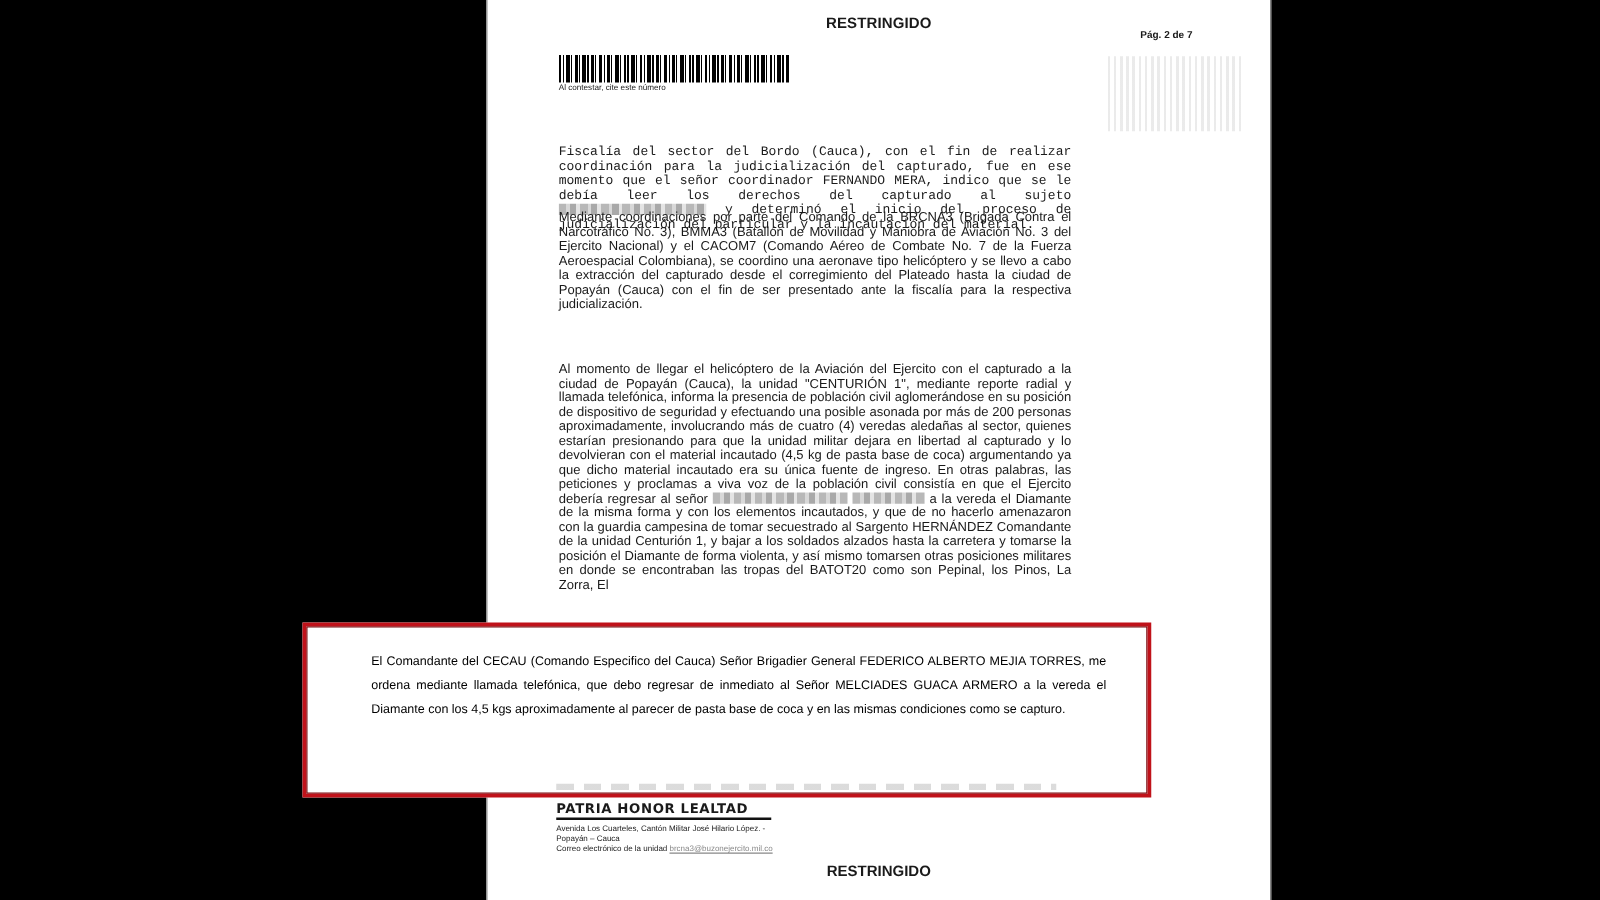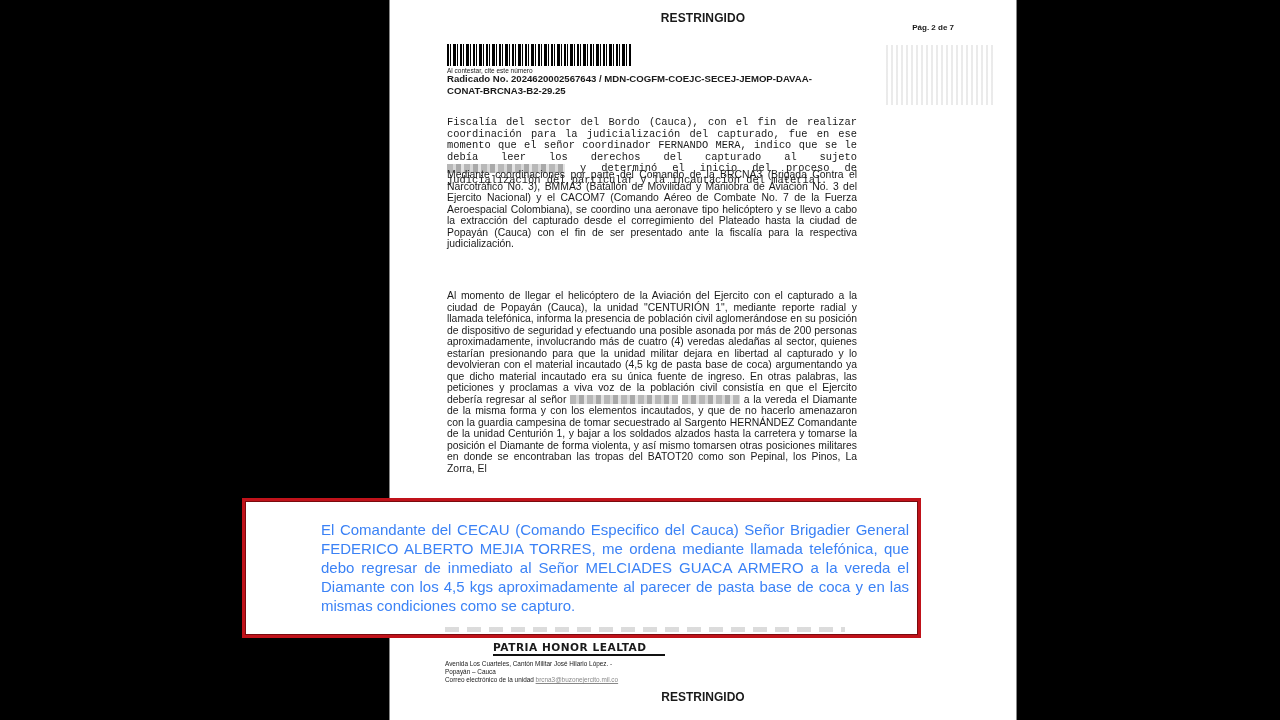--- a/index.html
+++ b/index.html
@@ -46,59 +46,58 @@
   .p3 { top: 290px; }
   .blur {
     display: inline-block; height: 9px; vertical-align: middle;
     background: repeating-linear-gradient(90deg, #b8b8b8 0 6px, #d8d8d8 6px 9px, #a9a9a9 9px 14px, #e4e4e4 14px 17px);
     filter: blur(0.6px);
   }
   .footer-motto {
     position: absolute; left: 55px; top: 641px; width: 172px;
     font-family: "DejaVu Sans", sans-serif;
     font-weight: bold; font-size: 10.6px; letter-spacing: 0.5px;
-    border-bottom: 2px solid #111; padding-bottom: 1px; margin-left: 48px;
+    border-bottom: 2px solid #111; padding-bottom: 1px;
   }
   .footer-addr {
     position: absolute; left: 55px; top: 660px; font-size: 6.4px; line-height: 8px;
   }
   .footer-addr .email { color: #888; text-decoration: underline; }
   .ftr-restr {
     position: absolute; left: 0; right: 0; top: 690px; text-align: center;
     font-weight: bold; font-size: 12px;
   }
 
   .callout {
     position: absolute; left: 242px; top: 498px; width: 679px; height: 140px;
     background: #fff; border: 3px solid #c0121a;
     box-shadow: 0 0 0 1px #7a0a0e inset;
   }
   .callout-text {
-    position: absolute; left: 76px; top: 19px; width: 588px;
-    font-size: 15px; line-height: 19px; text-align: justify;
-    color: #3b82f6;
+    position: absolute; left: 52px; top: 19px; width: 588px;
+    font-size: 10px; line-height: 19px; text-align: justify;
+    color: #000000;
   }
   .callout-stub {
     position: absolute; left: 200px; top: 126px; width: 400px; height: 5px;
     background: repeating-linear-gradient(90deg, #c4c4c4 0 14px, transparent 14px 22px);
     opacity: 0.6;
   }
 </style>
 </head>
 <body>
 
 <div class="page">
   <div class="ghost"></div>
 
   <div class="hdr-restr">RESTRINGIDO</div>
   <div class="pageno">Pág. 2 de 7</div>
 
   <div class="barcode"></div>
   <div class="barcode-caption">Al contestar, cite este número</div>
-  <div class="radicado">Radicado No. 2024620002567643 / MDN-COGFM-COEJC-SECEJ-JEMOP-DAVAA-CONAT-BRCNA3-B2-29.25</div>
 
   <div class="body-text p1">
     <span>Fiscalía del sector del Bordo (Cauca), con el fin de realizar coordinación para la judicialización del capturado, fue en ese momento que el señor coordinador FERNANDO MERA, indico que se le debía leer los derechos del capturado al sujeto </span><span class="blur" style="width:118px"></span><span> y determinó el inicio del proceso de judicialización del particular y la incautación del material.</span>
   </div>
 
   <div class="body-text p2">Mediante coordinaciones por parte del Comando de la BRCNA3 (Brigada Contra el Narcotráfico No. 3), BMMA3 (Batallón de Movilidad y Maniobra de Aviación No. 3 del Ejercito Nacional) y el CACOM7 (Comando Aéreo de Combate No. 7 de la Fuerza Aeroespacial Colombiana), se coordino una aeronave tipo helicóptero y se llevo a cabo la extracción del capturado desde el corregimiento del Plateado hasta la ciudad de Popayán (Cauca) con el fin de ser presentado ante la fiscalía para la respectiva judicialización.</div>
 
   <div class="body-text p3">
     <span>Al momento de llegar el helicóptero de la Aviación del Ejercito con el capturado a la ciudad de Popayán (Cauca), la unidad "CENTURIÓN 1", mediante reporte radial y llamada telefónica, informa la presencia de población civil aglomerándose en su posición de dispositivo de seguridad y efectuando una posible asonada por más de 200 personas aproximadamente, involucrando más de cuatro (4) veredas aledañas al sector, quienes estarían presionando para que la unidad militar dejara en libertad al capturado y lo devolvieran con el material incautado (4,5 kg de pasta base de coca) argumentando ya que dicho material incautado era su única fuente de ingreso. En otras palabras, las peticiones y proclamas a viva voz de la población civil consistía en que el Ejercito debería regresar al señor </span><span class="blur" style="width:108px"></span> <span class="blur" style="width:58px"></span><span> a la vereda el Diamante de la misma forma y con los elementos incautados, y que de no hacerlo amenazaron con la guardia campesina de tomar secuestrado al Sargento HERNÁNDEZ Comandante de la unidad Centurión 1, y bajar a los soldados alzados hasta la carretera y tomarse la posición el Diamante de forma violenta, y así mismo tomarsen otras posiciones militares en donde se encontraban las tropas del BATOT20 como son Pepinal, los Pinos, La Zorra, El</span>
   </div>

